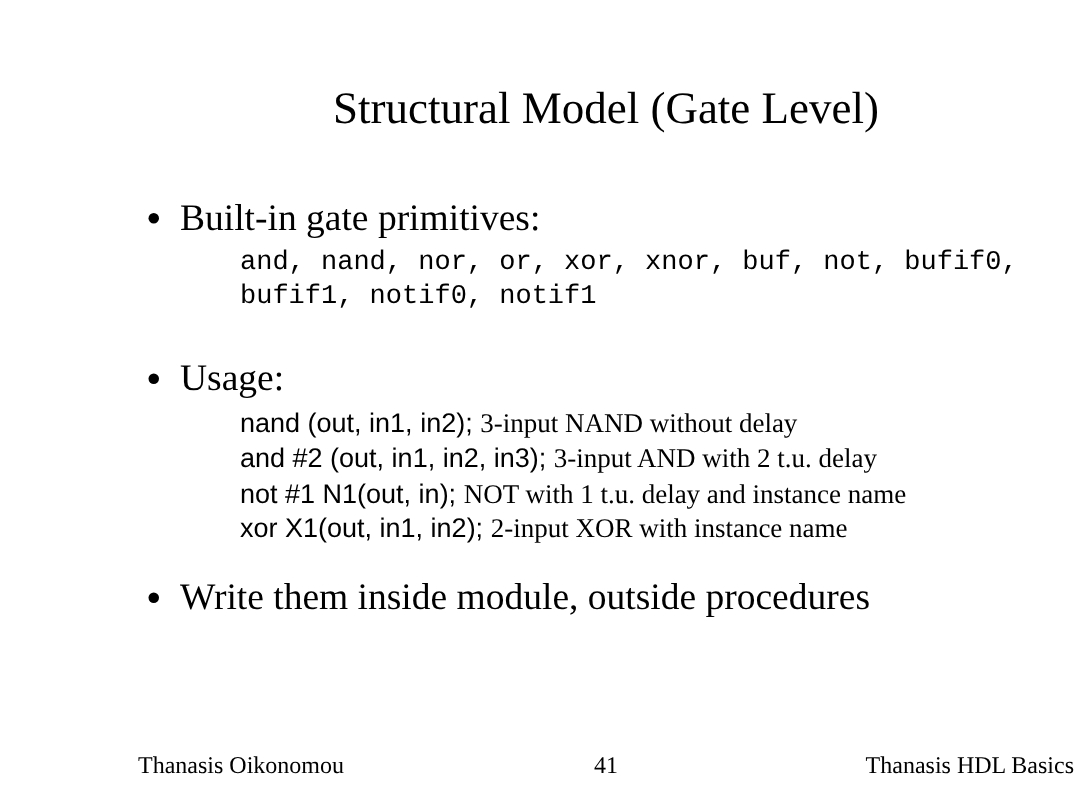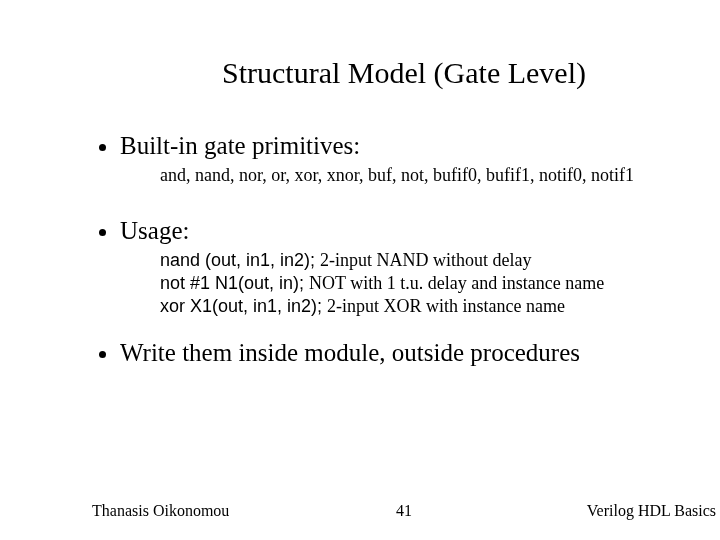--- a/index.html
+++ b/index.html
@@ -29,21 +29,21 @@
   ul.top {
     list-style: disc;
     margin: 0;
     padding-left: 28px;
   }
   ul.top > li {
     font-size: 25px;
     margin-bottom: 6px;
   }
   .code-block {
-    font-family: Liberation Serif, serif;
+    font-family: Liberation Mono, monospace;
     font-size: 18px;
     line-height: 1.25;
     margin: 4px 0 30px 40px;
     white-space: pre-wrap;
   }
   .usage-block {
     margin: 4px 0 20px 40px;
     font-size: 18px;
     line-height: 1.3;
   }
@@ -81,34 +81,37 @@
   <ul class="top">
     <li>
       <span>Built-in gate primitives:</span>
       <div class="code-block">and, nand, nor, or, xor, xnor, buf, not, bufif0, bufif1, notif0, notif1</div>
     </li>
 
     <li>
       <span>Usage:</span>
       <div class="usage-block">
         <p class="usage-line">
-          <span class="mono">nand (out, in1, in2); </span><span class="serif">2-input NAND without delay</span>
+          <span class="mono">nand (out, in1, in2); </span><span class="serif">3-input NAND without delay</span>
+        </p>
+        <p class="usage-line">
+          <span class="mono">and #2 (out, in1, in2, in3); </span><span class="serif">3-input AND with 2 t.u. delay</span>
         </p>
         <p class="usage-line">
           <span class="mono">not #1 N1(out, in); </span><span class="serif">NOT with 1 t.u. delay and instance name</span>
         </p>
         <p class="usage-line">
           <span class="mono">xor X1(out, in1, in2); </span><span class="serif">2-input XOR with instance name</span>
         </p>
       </div>
     </li>
 
     <li>
       <span>Write them inside module, outside procedures</span>
     </li>
   </ul>
 
   <div class="footer">
     <span>Thanasis Oikonomou</span>
     <span class="center">41</span>
-    <span>Verilog HDL Basics</span>
+    <span>Thanasis HDL Basics</span>
   </div>
 </div>
 
 </body></html>

